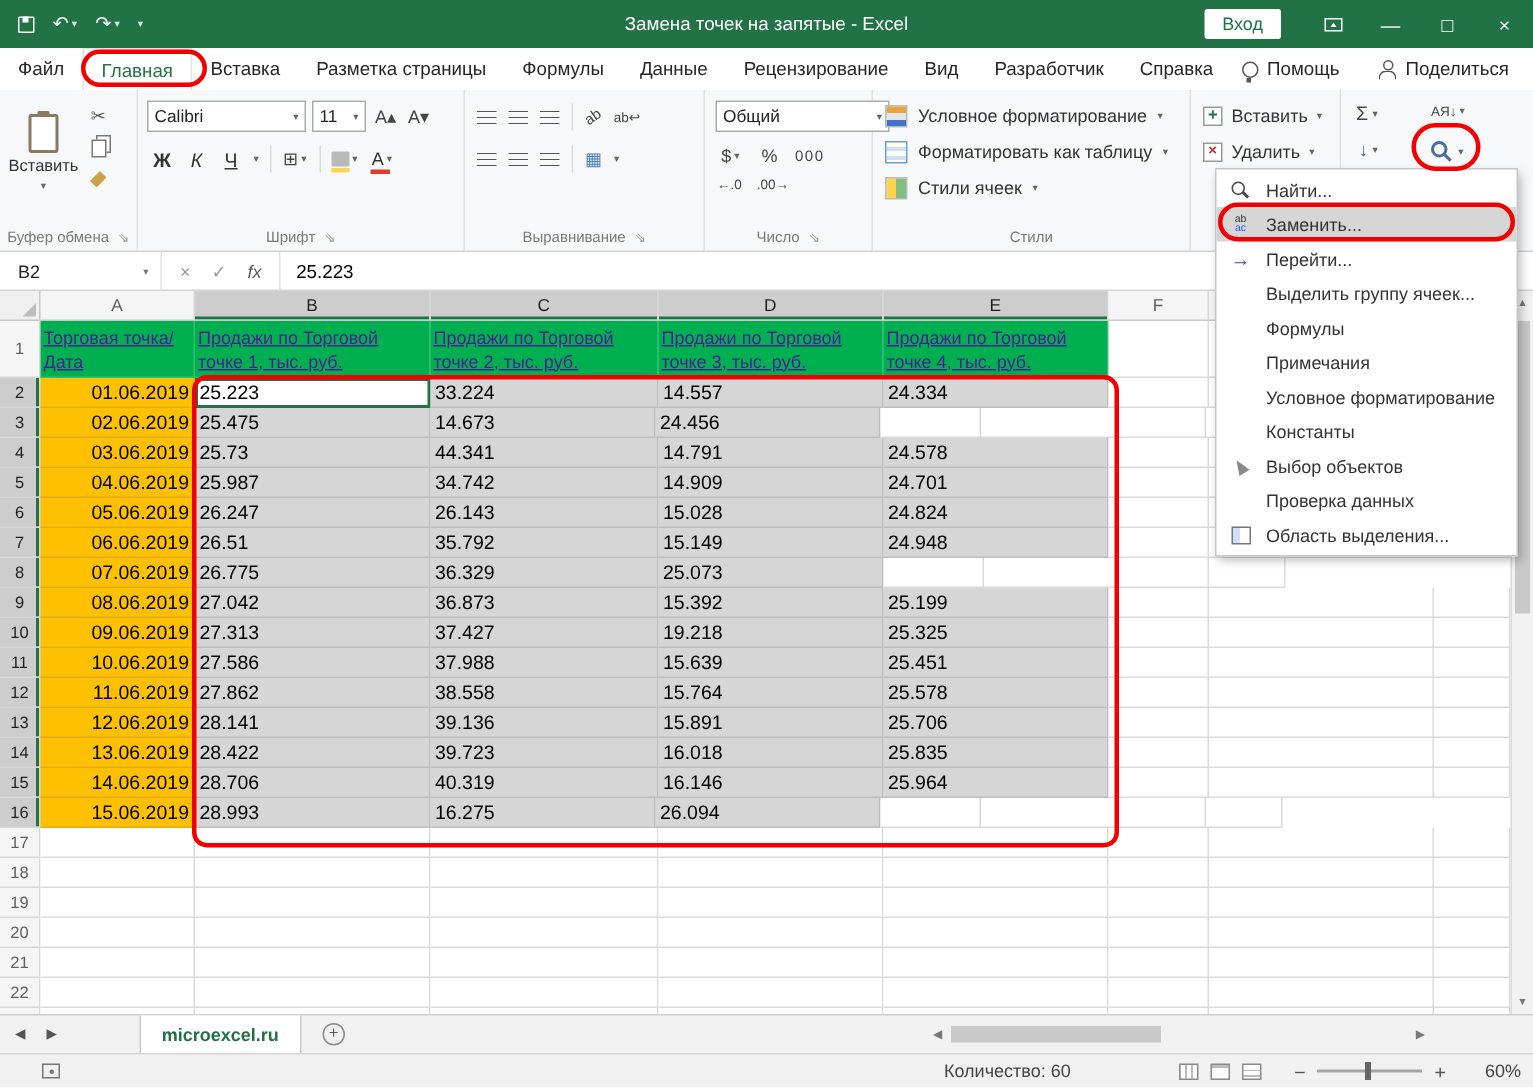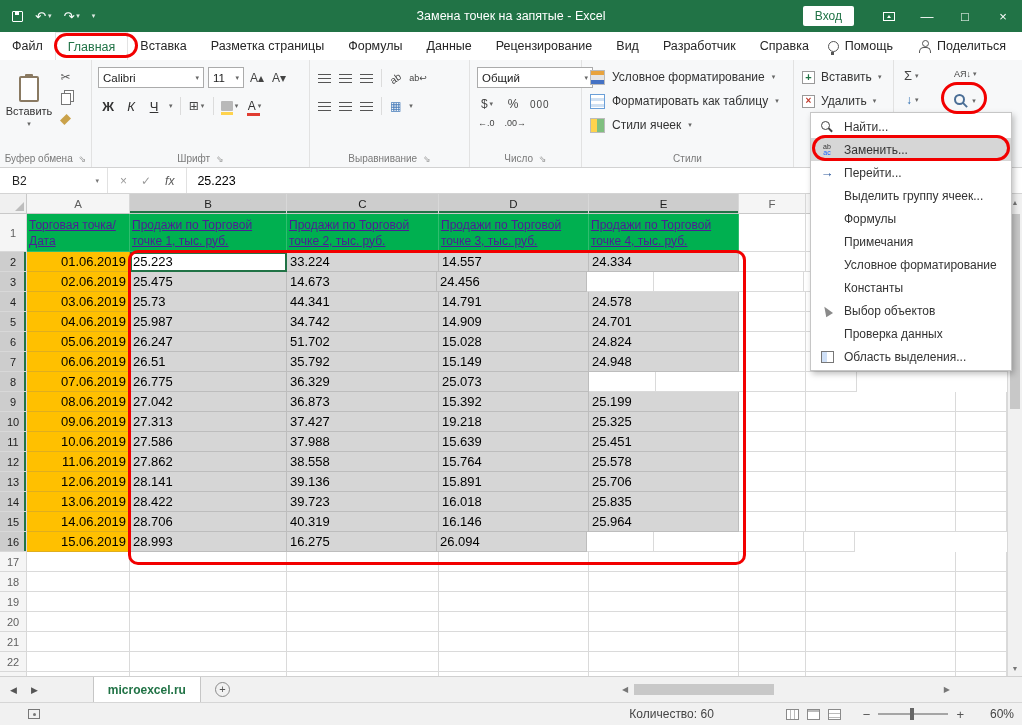--- a/index.html
+++ b/index.html
@@ -471,21 +471,21 @@
       <div class="g-cell val" style="flex: 0 0 150px; width: 150px;">14.909</div>
       <div class="g-cell val" style="flex: 0 0 150px; width: 150px;">24.701</div>
       <div class="g-cell empty" style="flex: 0 0 67px; width: 67px;"></div>
       <div class="g-cell empty" style="flex: 0 0 150px; width: 150px;"></div>
       <div class="g-cell empty" style="flex: 0 0 51px; width: 51px;"></div>
     </div>
     <div class="g-row">
       <div class="g-gut sel">6</div>
       <div class="g-cell date" style="flex: 0 0 103px; width: 103px;">05.06.2019</div>
       <div class="g-cell val" style="flex: 0 0 157px; width: 157px;">26.247</div>
-      <div class="g-cell val" style="flex: 0 0 152px; width: 152px;">51.702</div>
+      <div class="g-cell val" style="flex: 0 0 152px; width: 152px;">26.143</div>
       <div class="g-cell val" style="flex: 0 0 150px; width: 150px;">15.028</div>
       <div class="g-cell val" style="flex: 0 0 150px; width: 150px;">24.824</div>
       <div class="g-cell empty" style="flex: 0 0 67px; width: 67px;"></div>
       <div class="g-cell empty" style="flex: 0 0 150px; width: 150px;"></div>
       <div class="g-cell empty" style="flex: 0 0 51px; width: 51px;"></div>
     </div>
     <div class="g-row">
       <div class="g-gut sel">7</div>
       <div class="g-cell date" style="flex: 0 0 103px; width: 103px;">06.06.2019</div>
       <div class="g-cell val" style="flex: 0 0 157px; width: 157px;">26.51</div>

